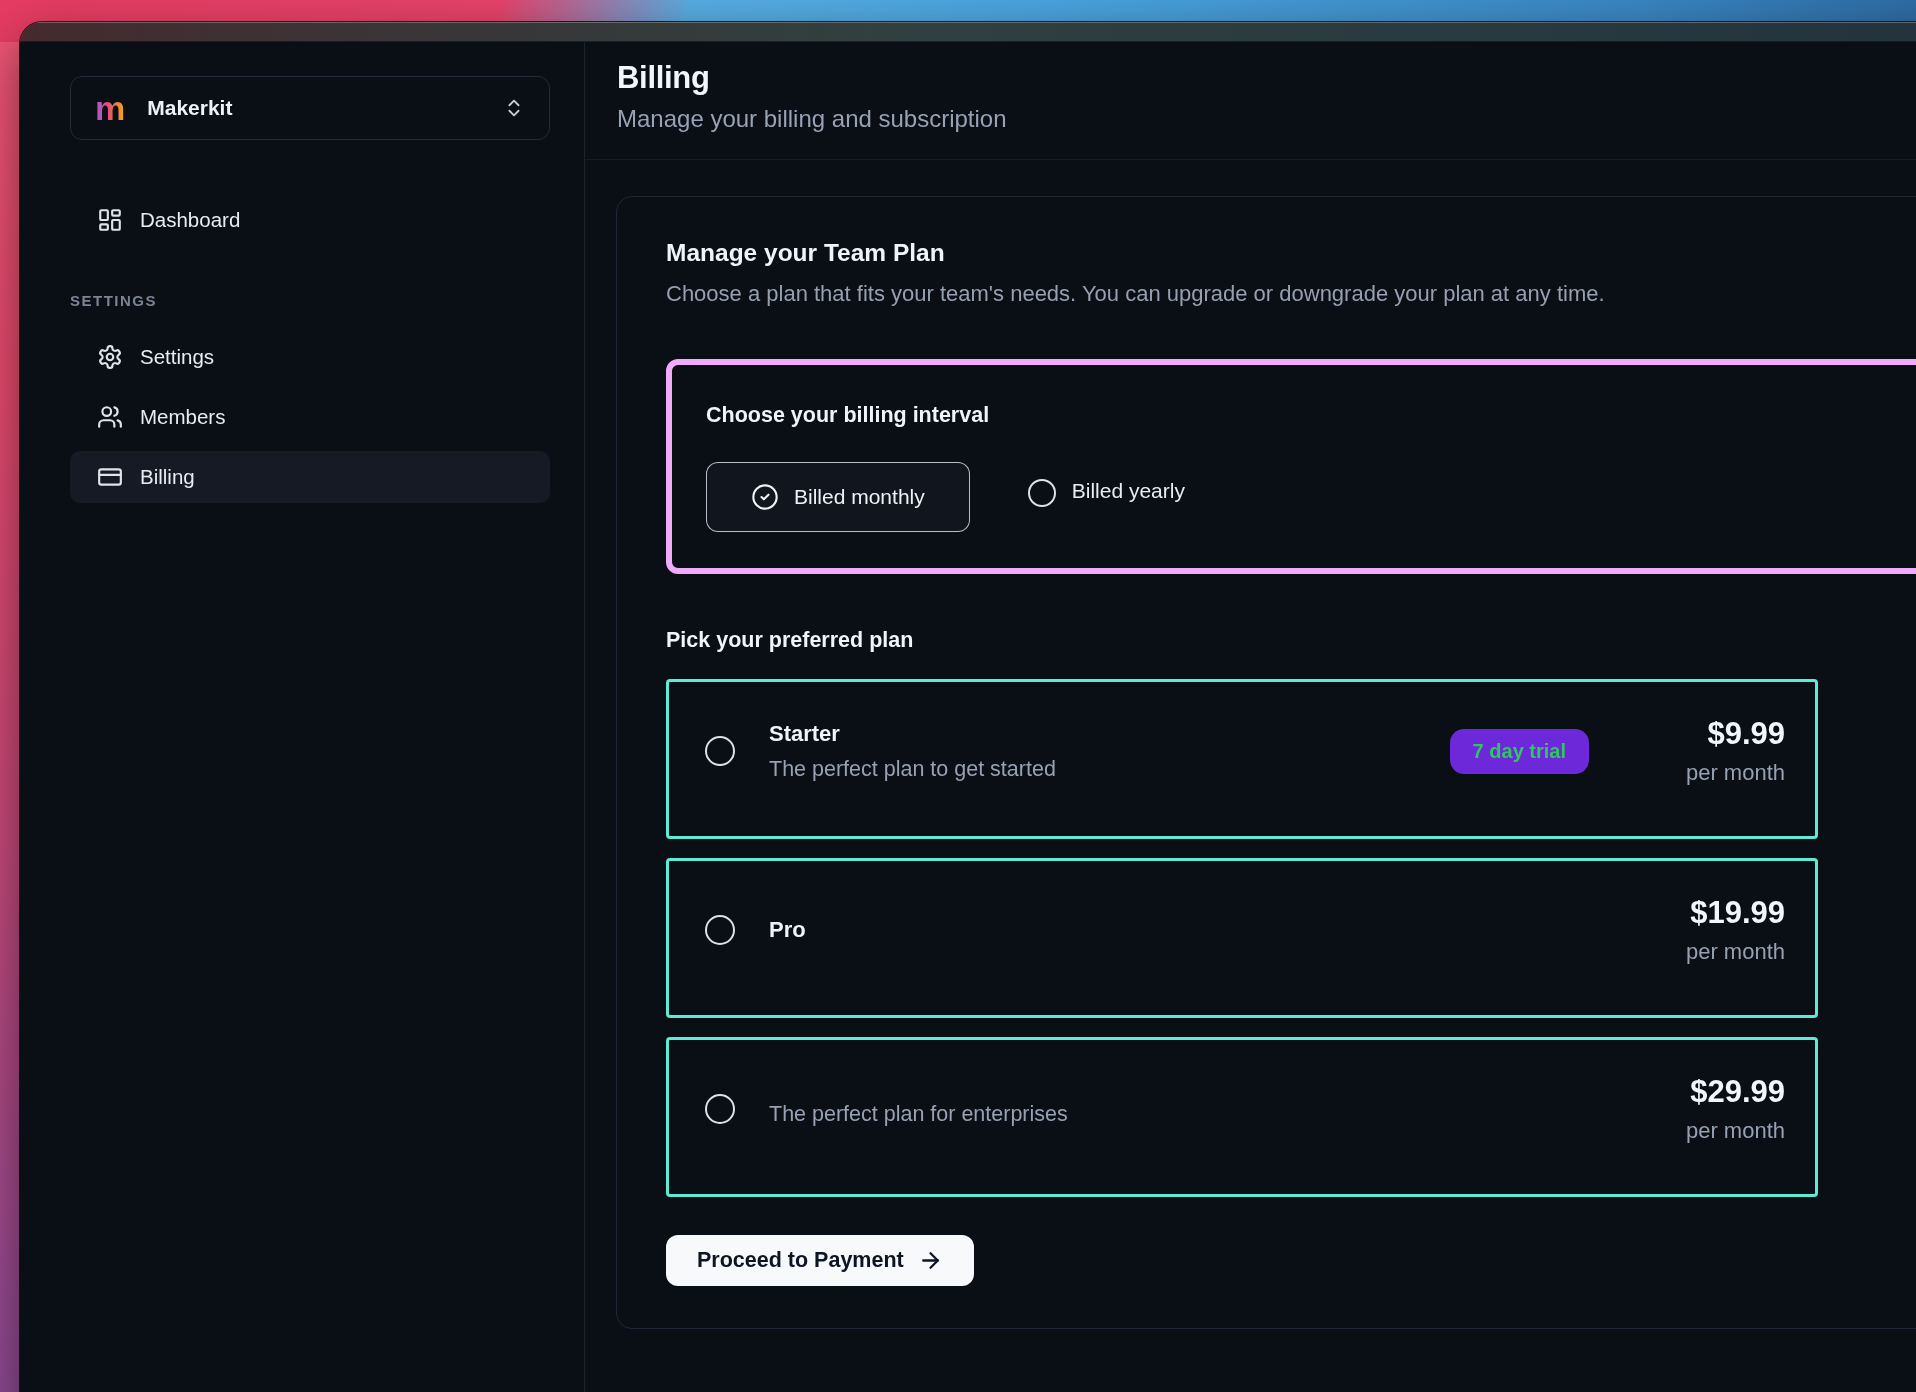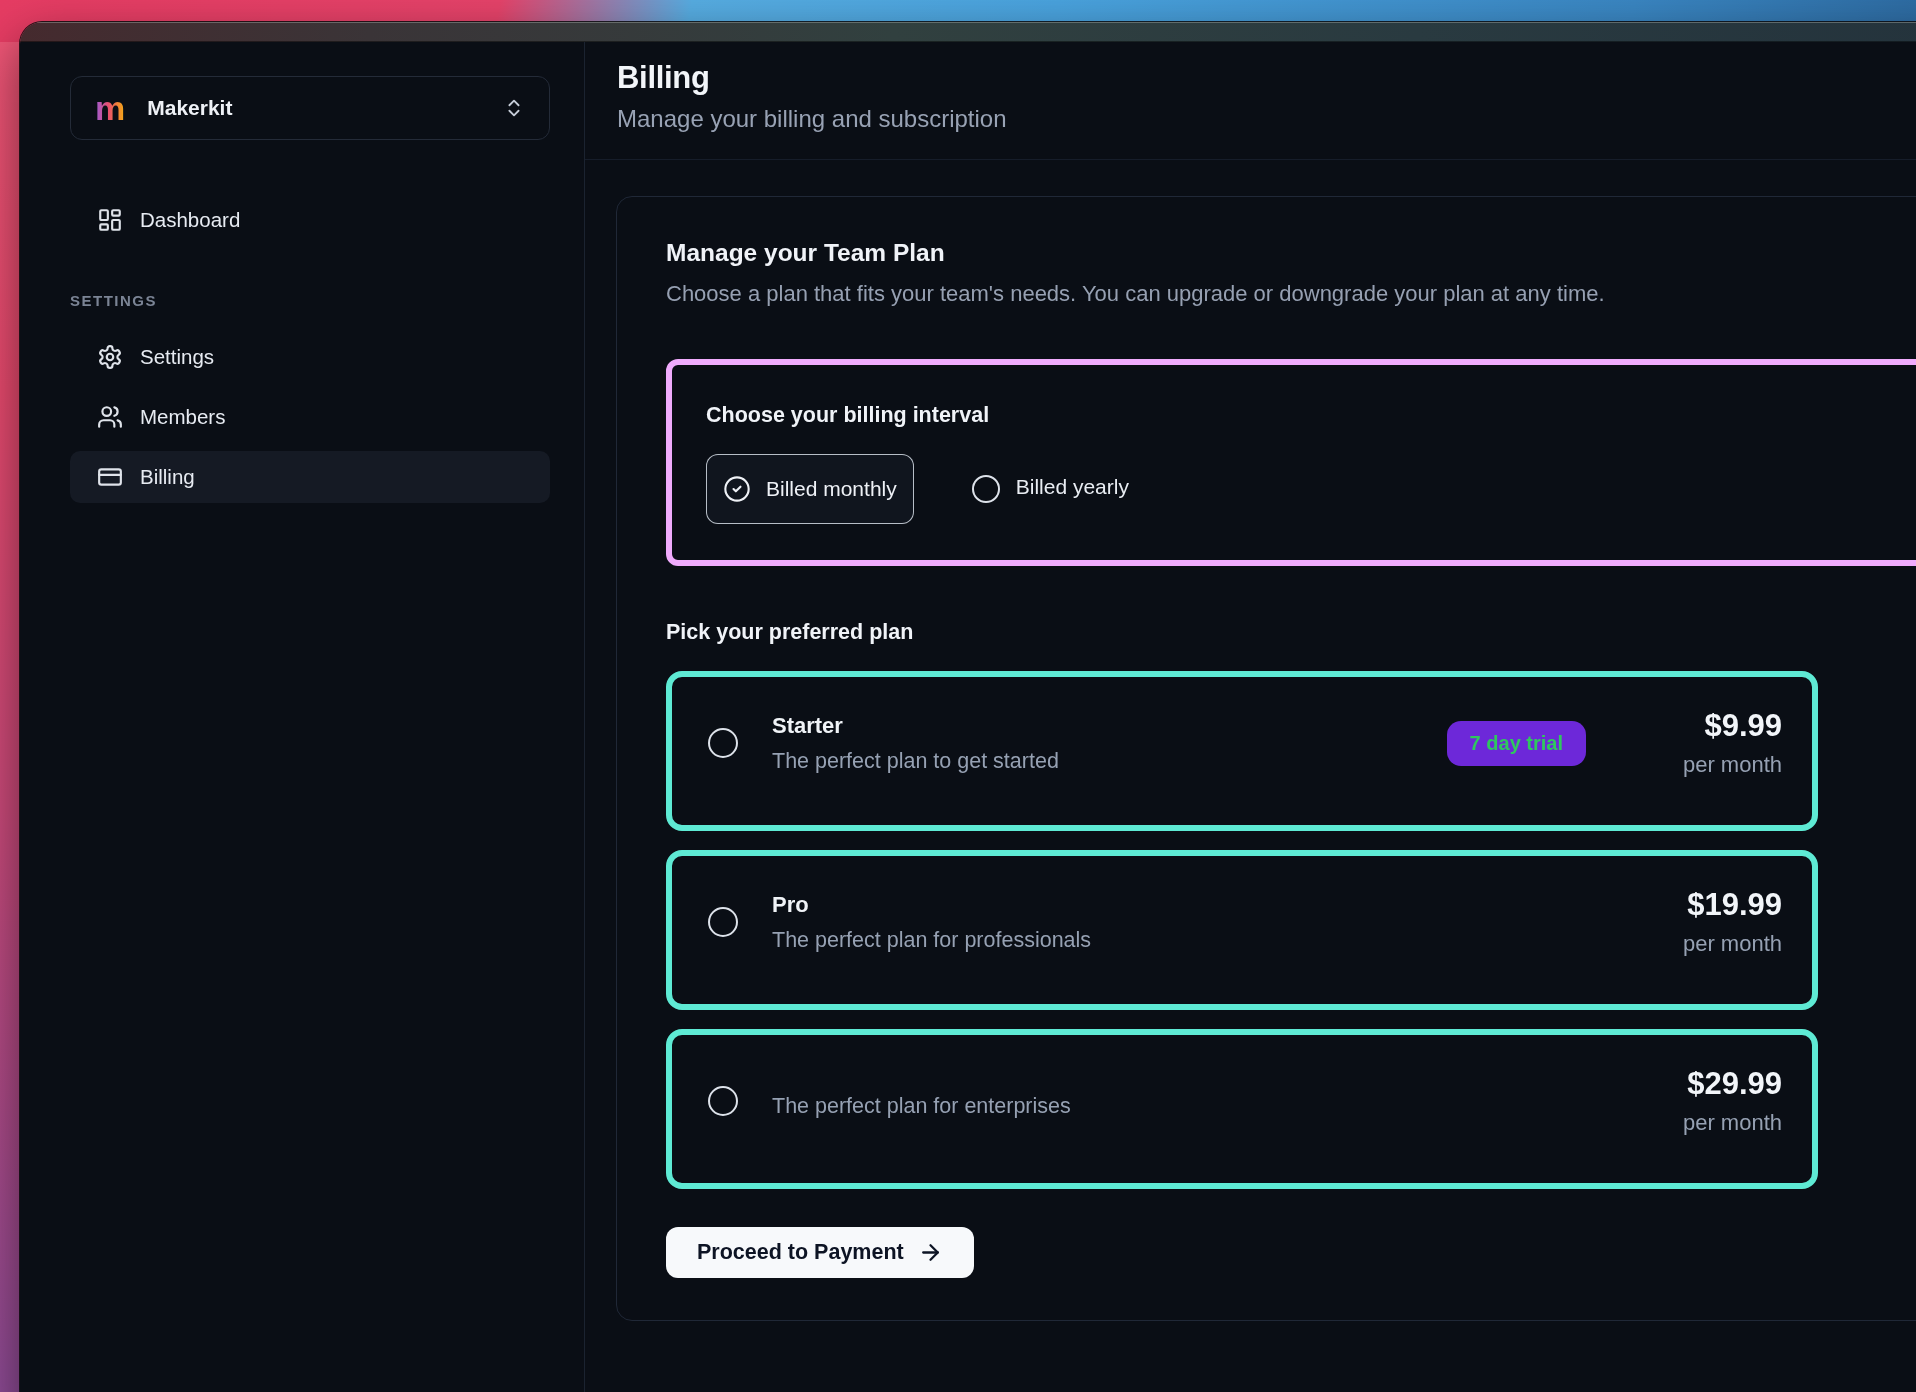--- a/index.html
+++ b/index.html
@@ -69,38 +69,38 @@
   .card-title { font-size:24.5px; font-weight:700; color:#f0f3f8; }
   .card-desc { font-size:22px; color:#96a0b2; margin-top:14px; }
   
   .interval-box {
     margin-top:52px; width:1372px; border:6px solid #f0abfc; border-radius:12px;
     padding:38px 34px 36px 34px;
   }
   .interval-label { font-size:21.5px; font-weight:600; color:#f0f3f8; }
   .interval-options { display:flex; align-items:center; margin-top:26px; }
   .interval-chip {
-    display:flex; align-items:center; gap:15px; height:70px; padding:0 16px;
+    display:flex; align-items:center; gap:15px; height:70px; padding:0 44px;
     border:1.5px solid rgba(213,220,229,0.85); border-radius:12px;
-    background:#10151e; cursor:pointer;
+    background:#10151e; cursor:pointer;margin-top:8px;
   }
   .interval-chip .icon { display:flex; color:#eef1f6; }
   .interval-chip-label { font-size:21px; color:#eef1f6; font-weight:500; }
   .interval-yearly { display:flex; align-items:flex-start; gap:16px; margin-left:58px; cursor:pointer; }
   .radio-circle {
     width:28px; height:28px; border:2px solid #dde2ea; border-radius:50%;
     flex:0 0 auto;
   }
   .interval-yearly-label { font-size:21px; color:#e9edf3; font-weight:500; }
   
   .pick-label { margin-top:54px; font-size:21.5px; font-weight:600; color:#f0f3f8; }
   .plans { margin-top:26px; display:flex; flex-direction:column; gap:19px; width:1152px; }
   .plan-row {
     display:flex; align-items:center; height:160px; padding:0 30px 16px 36px;
-    border:6px solid #5eead4; border-radius:16px; cursor:pointer;
+    border:3px solid #5eead4; border-radius:4px; cursor:pointer;
   }
   .plan-radio { width:30px; height:30px; border:2px solid #dde2ea; border-radius:50%; }
   .plan-text { margin-left:34px; flex:1; }
   .plan-name { font-size:22px; font-weight:700; color:#f0f3f7; }
   .plan-desc { font-size:21.5px; color:#96a1b3; margin-top:10px; }
   .plan-badge {
     background:#6d28d9; color:#2fc75f; font-size:20px; font-weight:700;
     padding:11px 23px; border-radius:14px; margin-right:56px;
   }
   .plan-price-block { text-align:right; min-width:140px; }
@@ -230,21 +230,20 @@
               <span class="plan-price-block">
                 <div class="plan-price">$9.99</div>
                 <div class="plan-period">per month</div>
               </span>
             </div>
 
             <div class="plan-row">
               <span class="plan-radio"></span>
               <span class="plan-text">
                 <div class="plan-name">Pro</div>
-                <div class="plan-desc">The perfect plan for professionals</div>
               </span>
               <span class="plan-price-block">
                 <div class="plan-price">$19.99</div>
                 <div class="plan-period">per month</div>
               </span>
             </div>
 
             <div class="plan-row">
               <span class="plan-radio"></span>
               <span class="plan-text">

